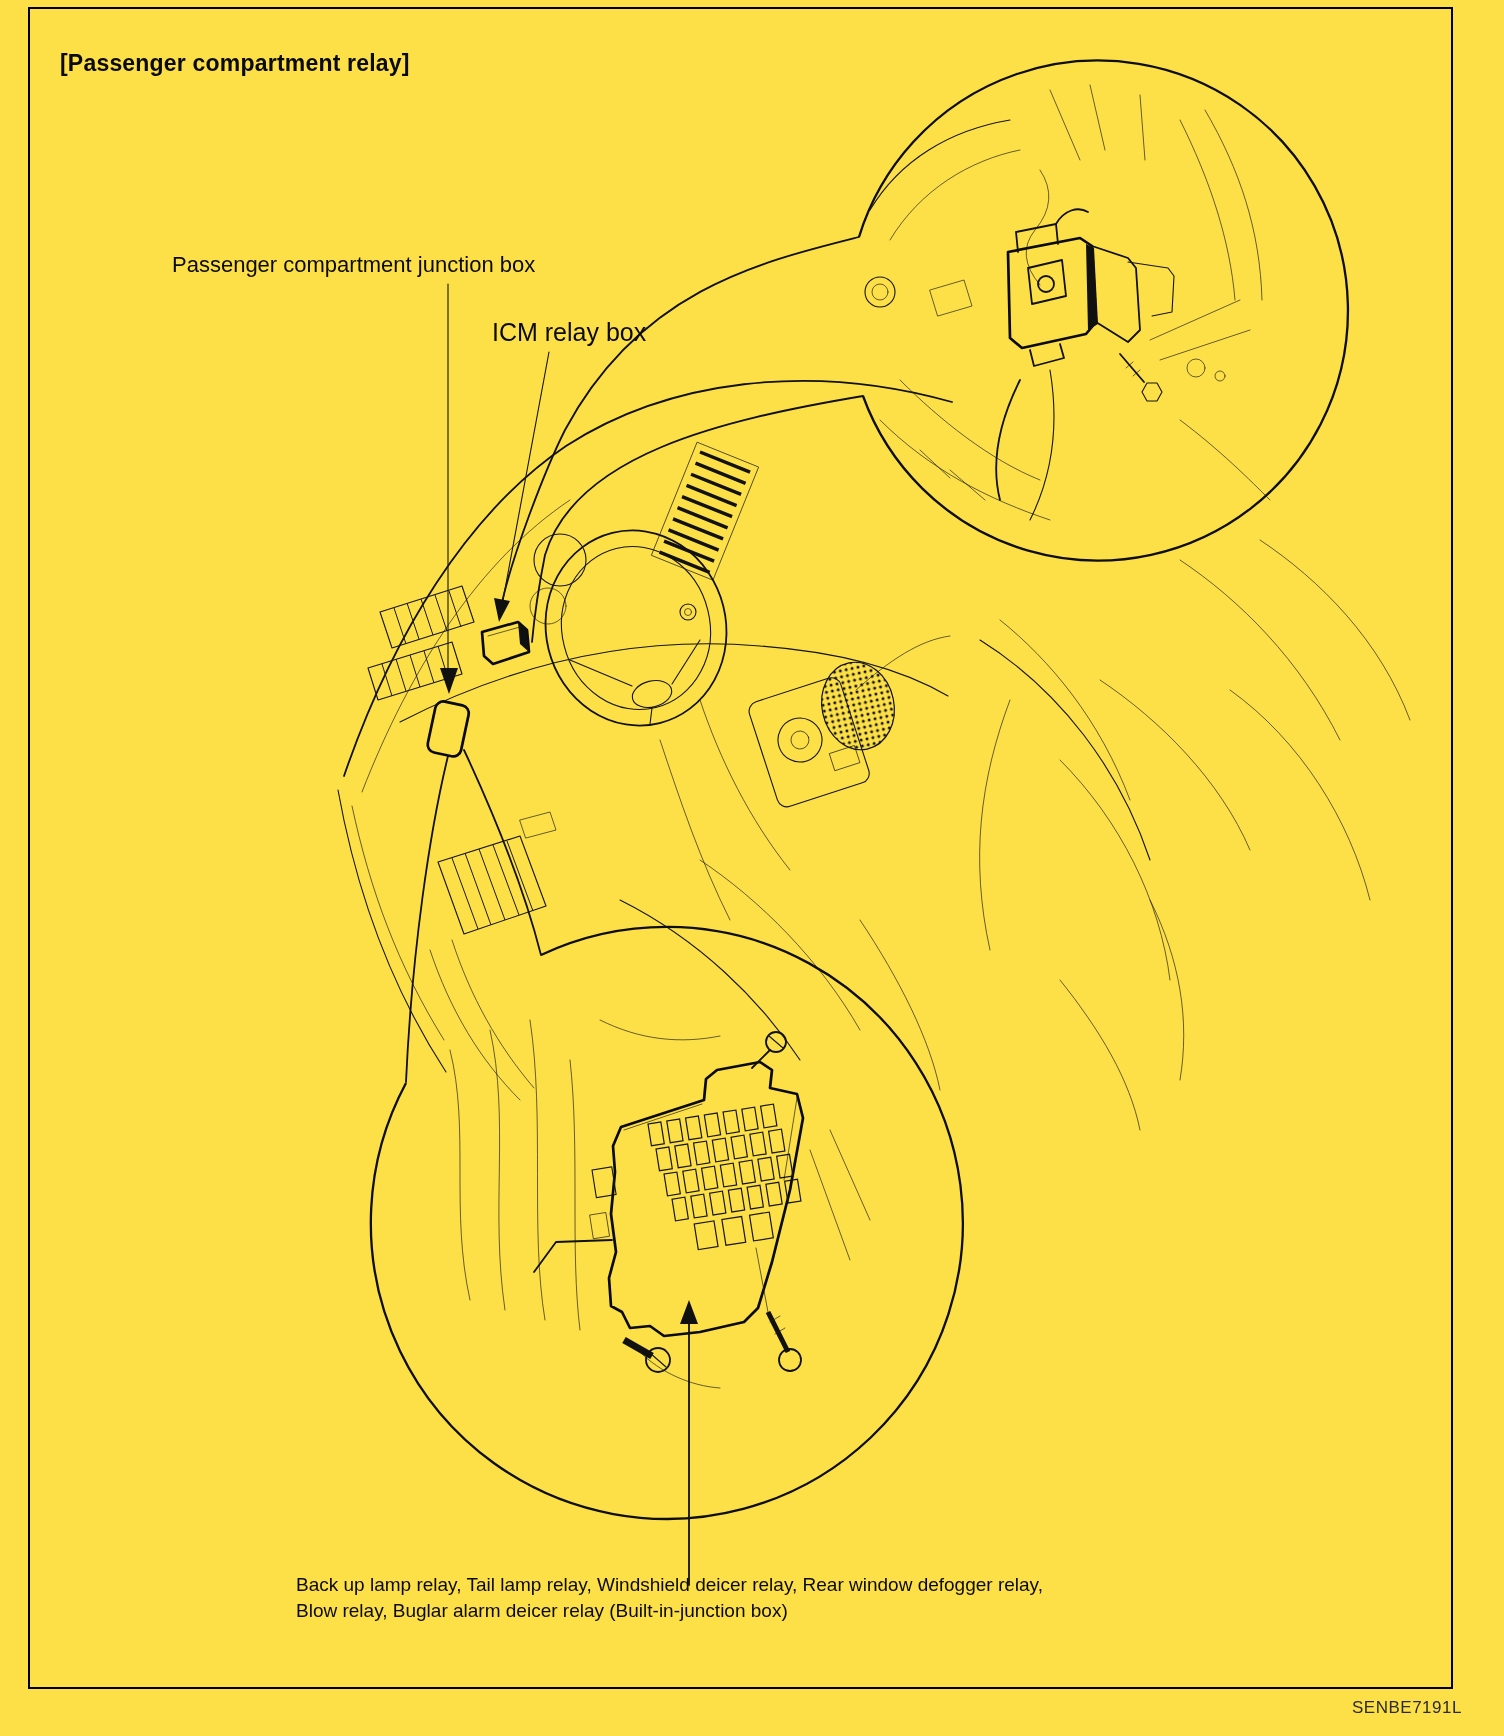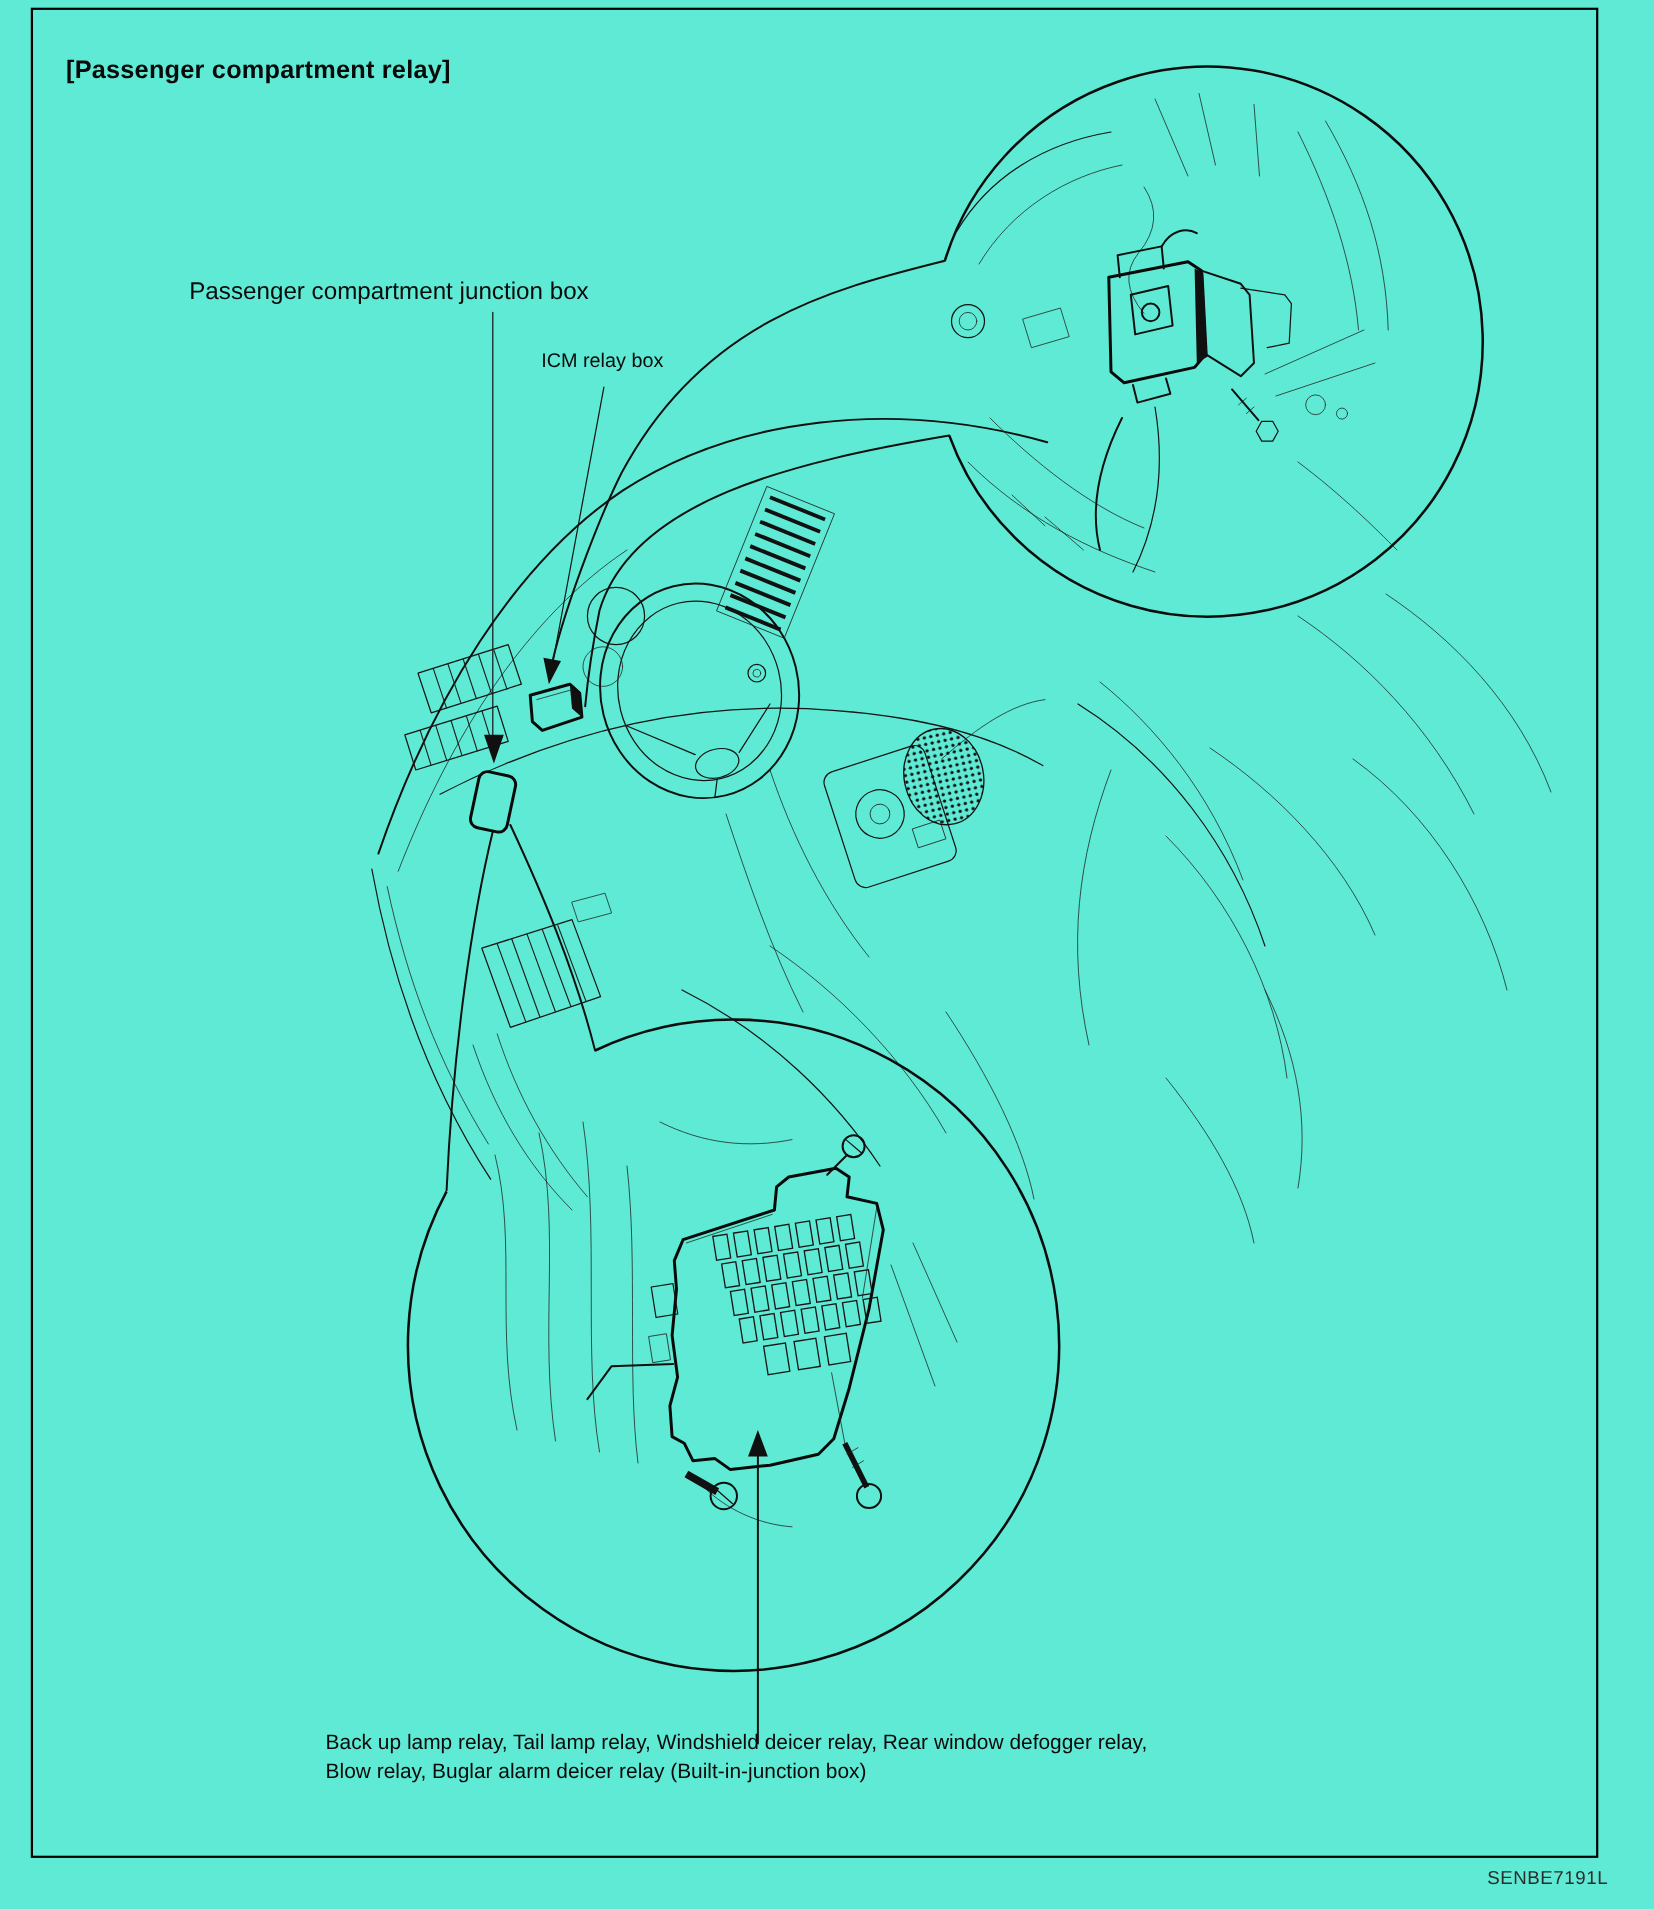--- a/index.html
+++ b/index.html
@@ -1,22 +1,22 @@
 <!DOCTYPE html>
 <html><head>
 <meta charset="utf-8">
 <style>
   html,body{margin:0;padding:0;background:#e8e8e8;}
-  #page{position:relative;width:1504px;height:1736px;background:#5eead4;
+  #page{position:relative;width:1504px;height:1736px;background:#fde047;
         font-family:"Liberation Sans", sans-serif;color:#000;overflow:hidden;text-decoration:underline;}
   svg{position:absolute;left:0;top:0;}
   .lbl{position:absolute;white-space:nowrap;color:#0a0a0a;}
   .title{left:60px;top:50px;font-size:23px;font-weight:700;letter-spacing:0.2px;}
   .lbl-junction{left:172px;top:252px;font-size:22px;}
-  .lbl-icm{left:492px;top:318px;font-size:18px;}
+  .lbl-icm{left:492px;top:318px;font-size:25px;}
   .caption{position:absolute;left:296px;top:1572px;font-size:19px;line-height:26px;color:#0a0a0a;}
   .figcode{position:absolute;left:1352px;top:1698px;font-size:17px;color:#2b2b2b;letter-spacing:0.5px;}
   
   .ln      {fill:none;stroke:#141414;stroke-width:1.1;stroke-linecap:round;stroke-linejoin:round;}
   .ln-thin {fill:none;stroke:#1c1c1c;stroke-width:0.8;stroke-linecap:round;opacity:0.85;}
   .ln-med  {fill:none;stroke:#101010;stroke-width:1.8;stroke-linecap:round;stroke-linejoin:round;}
   .ln-thick{fill:none;stroke:#0a0a0a;stroke-width:2.7;stroke-linecap:round;stroke-linejoin:round;}
   .circle-line{fill:none;stroke:#0d0d0d;stroke-width:2.3;}
   .ink{fill:#101010;stroke:none;}
   .fuse{fill:none;stroke:#161616;stroke-width:1.2;}

